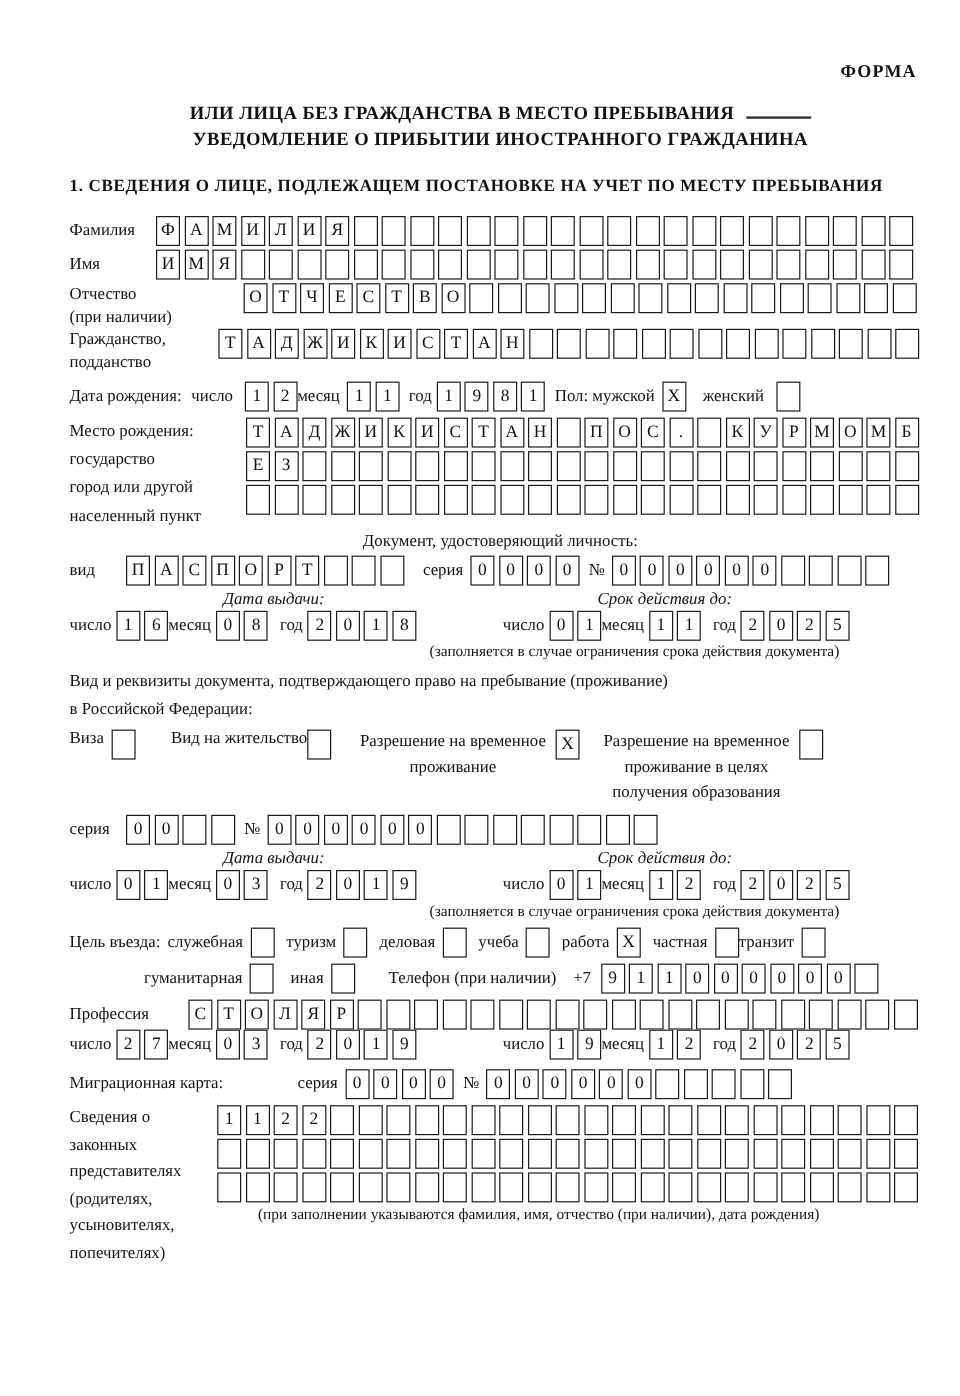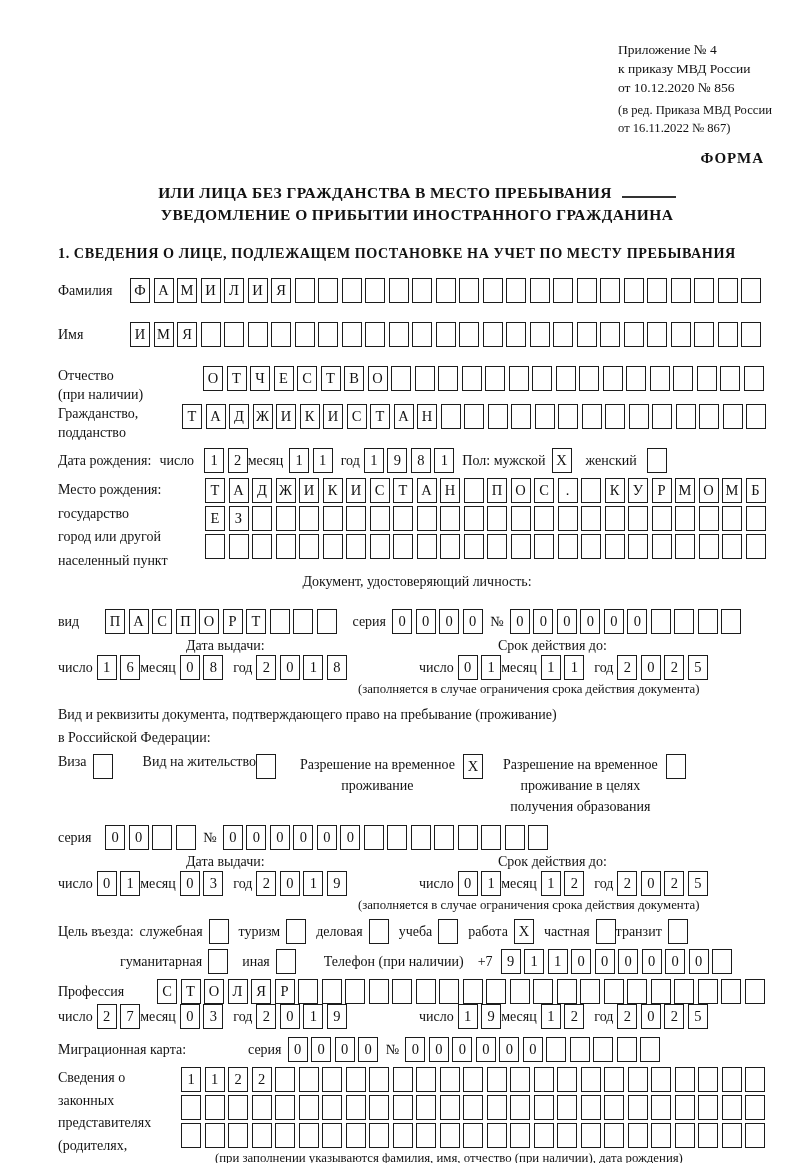--- a/index.html
+++ b/index.html
@@ -22,53 +22,44 @@
   .sec1 { margin-top: 19px; font-weight: bold; font-size: 14.2px; letter-spacing: 0.55px; }
 
   .row  { display: flex; align-items: center; }
   .rowt { display: flex; align-items: flex-start; }
   .lbl  { font-size: 14px; flex: none; }
   .lblcol { font-size: 14px; flex: none; line-height: 19px; }
   .cells { display: flex; gap: 3.5px; flex: none; }
   .cell { flex: none; width: 20px; height: 25px; border: 1.5px solid #1c1c1c; display: flex; align-items: center; justify-content: center; font-size: 14.5px; background: #fff; }
   .boxcol .cells { margin-bottom: 3px; }
 
-  .dhead { position: relative; height: 17px; font-size: 14px; margin-top: 4px; }
+  .dhead { position: relative; height: 17px; font-size: 14px; margin-top: 4px; font-style: italic; }
   .dhead .h1 { position: absolute; left: 128px; }
   .dhead .h2 { position: absolute; left: 440px; }
   .dhead .h2b { position: absolute; left: 450px; }
   .sp { width: 72px; flex: none; }
 
   .note { font-size: 12.8px; }
 
   .ctr { text-align: center; }
   .w47 { width: 47px; } .w72 { width: 72px; } .w99 { width: 99px; }
   .w124 { width: 124px; } .w145 { width: 145px; } .w147 { width: 147px; } .w190 { width: 190px; }
   .ml4 { margin-left: 4px; } .ml6 { margin-left: 6px; } .ml8 { margin-left: 8px; }
   .ml10 { margin-left: 10px; } .ml12 { margin-left: 0; } .ml14 { margin-left: 14px; }
   .ml16 { margin-left: 16px; } .ml20 { margin-left: 20px; } .ml24 { margin-left: 24px; }
   .ml28 { margin-left: 28px; } .ml30 { margin-left: 30px; } .ml62 { margin-left: 62px; }
-  .mt3 { margin-top: 19px; } .mt5 { margin-top: 5px; } .mt6 { margin-top: 6px; } .mt8 { margin-top: 8px; } .mt16 { margin-top: 16px; }
+  .mt3 { margin-top: 3px; } .mt5 { margin-top: 5px; } .mt6 { margin-top: 6px; } .mt8 { margin-top: 8px; } .mt16 { margin-top: 16px; }
   .lh23 { line-height: 23.5px; }
   .lh22 { line-height: 22.5px; }
 </style>
 </head>
 <body>
 
 <div class="page">
 
-  <div class="appendix">
-    <div>Приложение № 4</div>
-    <div>к приказу МВД России</div>
-    <div>от 10.12.2020 № 856</div>
-    <div class="ed">
-      <div>(в ред. Приказа МВД России</div>
-      <div>от 16.11.2022 № 867)</div>
-    </div>
-  </div>
 
   <div class="forma">ФОРМА</div>
 
   <div class="title">
     <div>
       <span>ИЛИ ЛИЦА БЕЗ ГРАЖДАНСТВА В МЕСТО ПРЕБЫВАНИЯ</span><span class="t-underline"></span>
     </div>
     <div>УВЕДОМЛЕНИЕ О ПРИБЫТИИ ИНОСТРАННОГО ГРАЖДАНИНА</div>
   </div>
 

